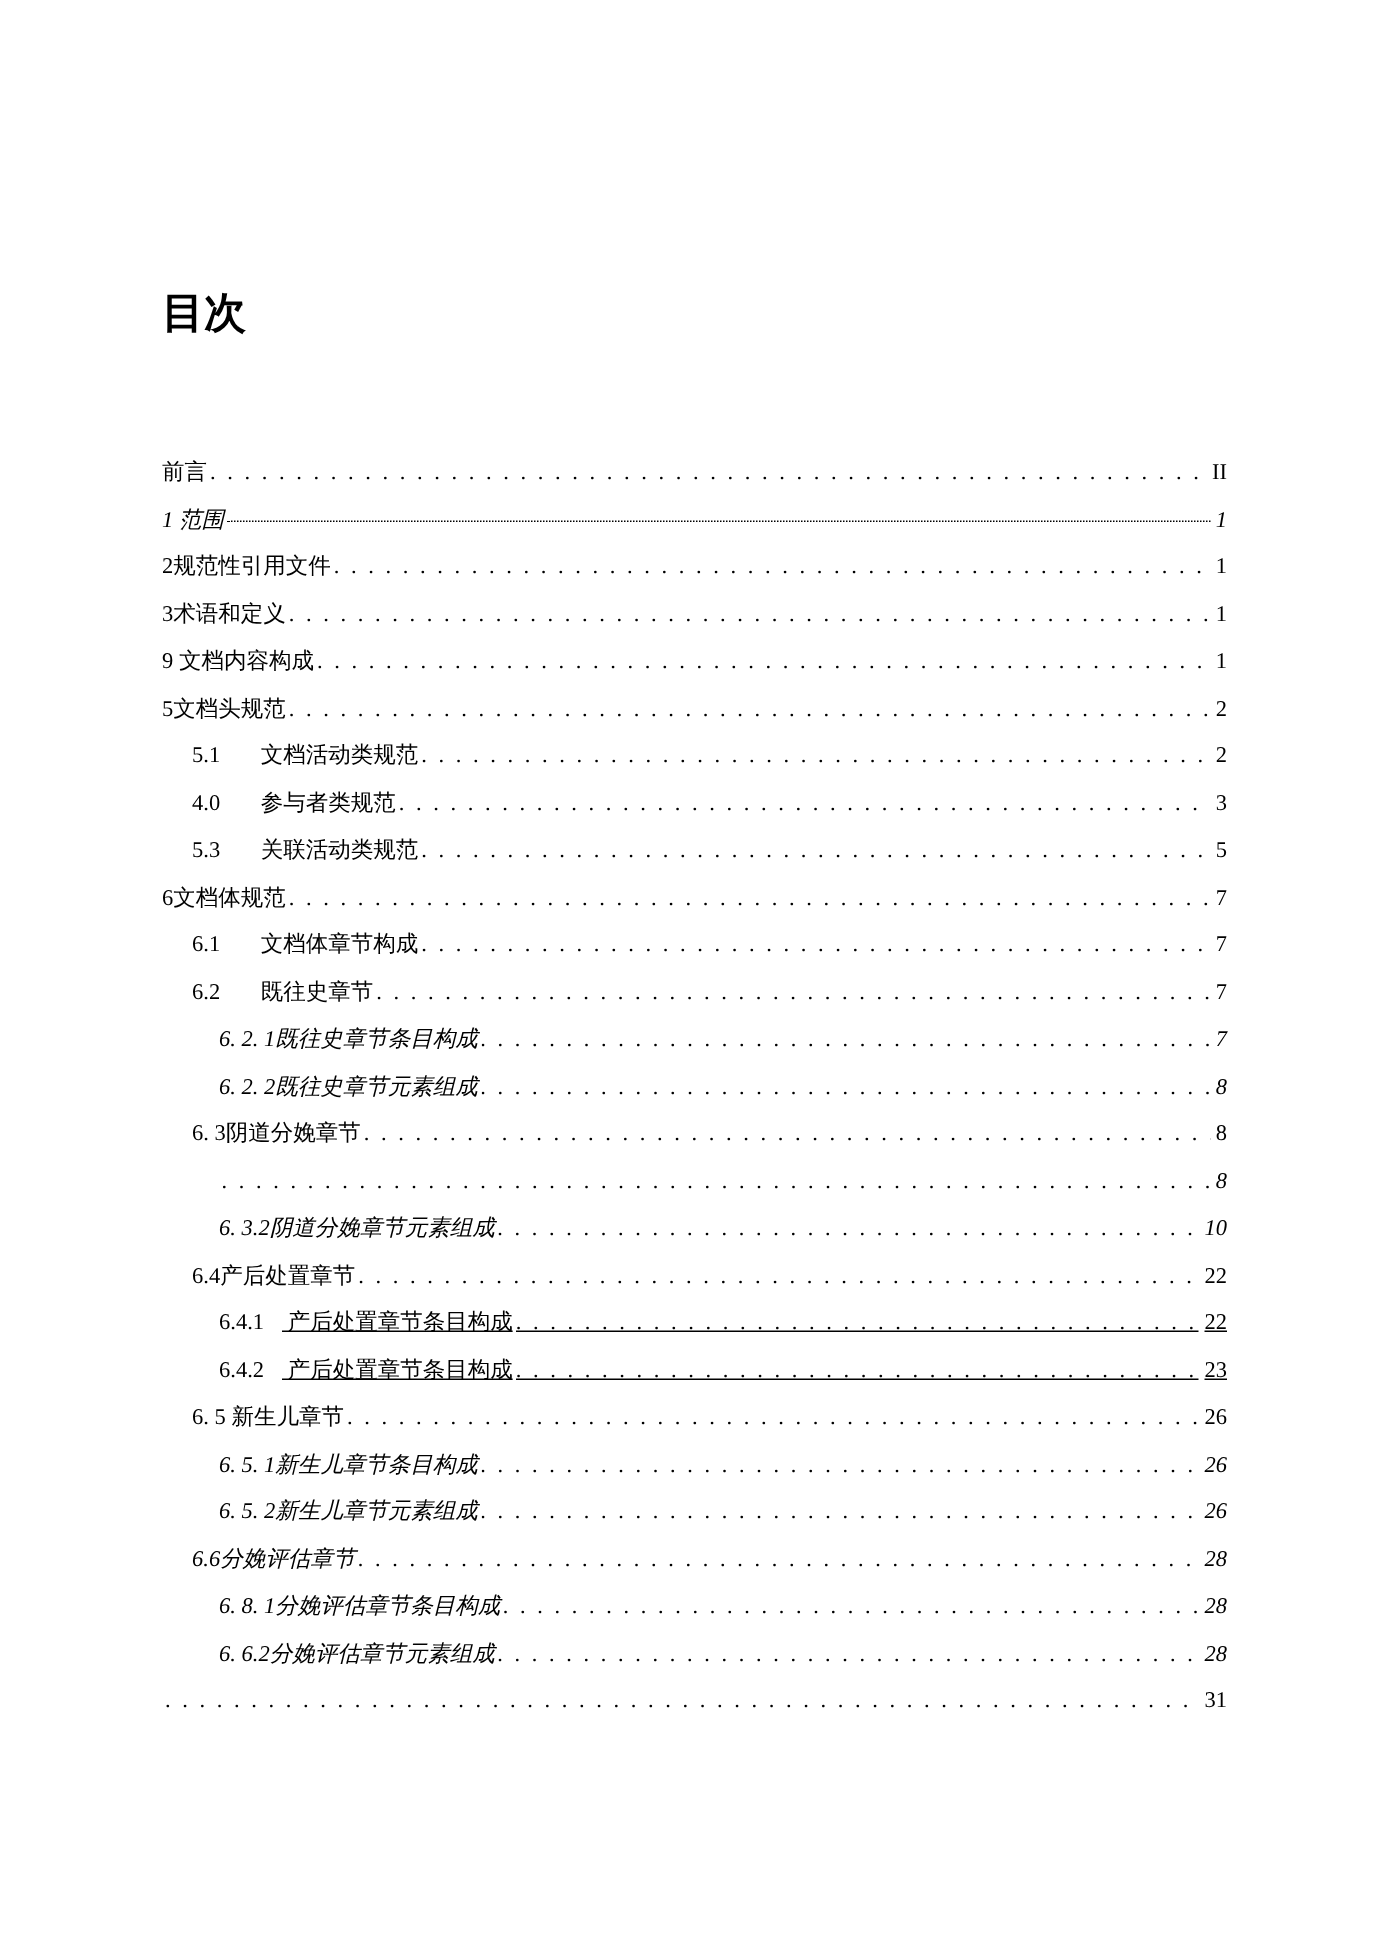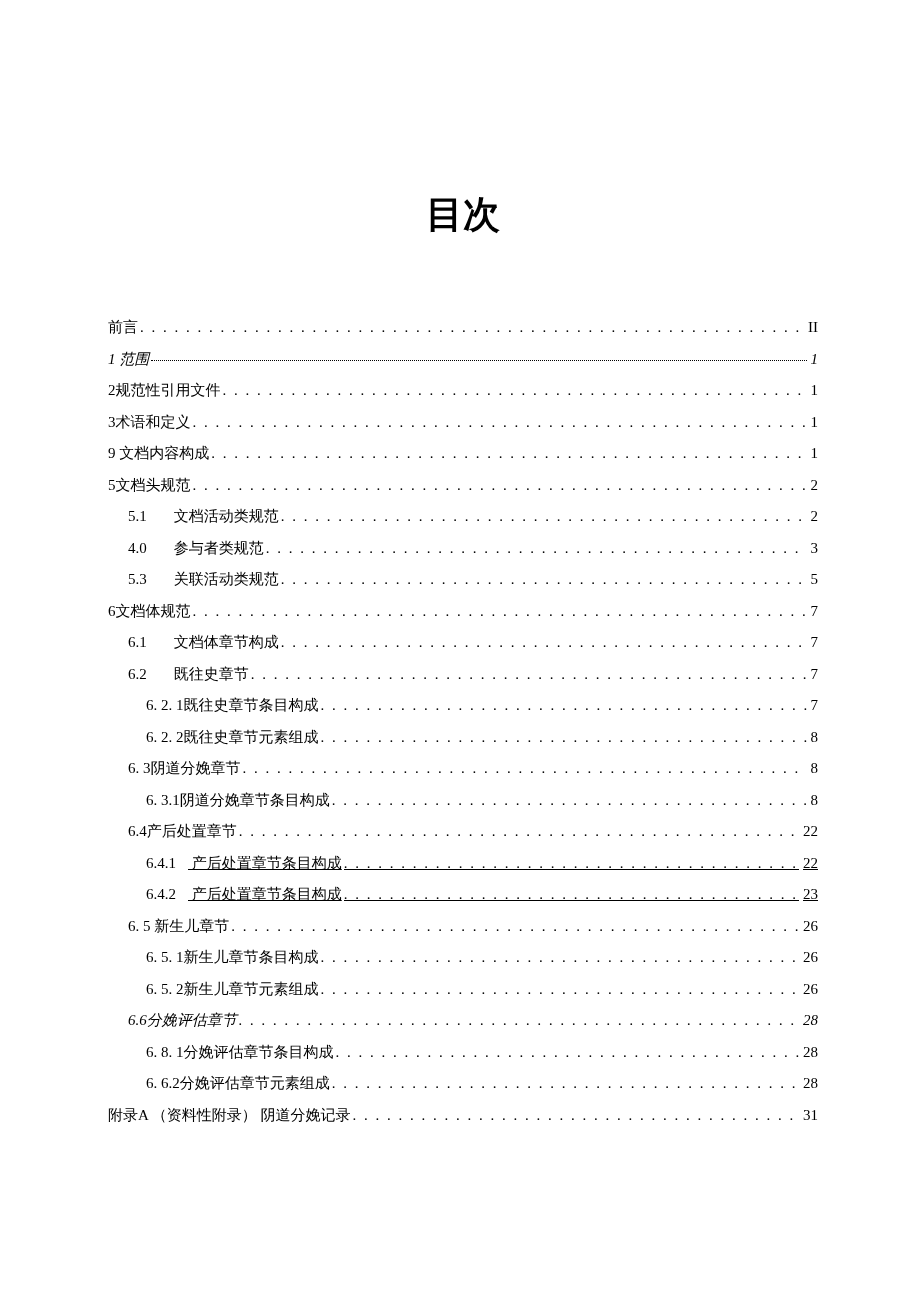--- a/index.html
+++ b/index.html
@@ -9,22 +9,21 @@
     }
     body {
       width: 920px;
       height: 1301px;
       background: #ffffff;
       font-family: "SimSun", "宋体", serif;
       color: #000000;
       padding: 190px 102px 0 108px;
     }
     .title {
-      text-align: center;
-      font-size: 37px;
+      font-size: 28px;
       font-weight: bold;
       margin-bottom: 72px;
       font-family: "SimHei", "黑体", sans-serif;
     }
     .toc-entry {
       display: flex;
       align-items: baseline;
       font-size: 15px;
       line-height: 2.1;
       white-space: nowrap;
@@ -48,21 +47,21 @@
       position: relative;
       top: -3px;
       margin: 0 2px;
     }
     .toc-entry .page {
       flex-shrink: 0;
       margin-left: 2px;
     }
     .level-0 { padding-left: 0; }
     .level-1 { padding-left: 20px; }
-    .level-2 { padding-left: 38px; }
+    .level-2 { padding-left: 38px; font-style: italic; }
     .level-3 { padding-left: 38px; text-decoration: underline; }
     .num-col { display: inline-block; min-width: 42px; }
     .italic { font-style: italic; }
   </style>
 </head>
 <body>
 
 <div class="title">目次</div>
 <div id="toc-container">
     <div class="toc-entry level-0">
@@ -134,23 +133,27 @@
       <span class="label">6. 2. 2既往史章节元素组成 </span>
       <span class="dots"></span>
       <span class="page">8</span>
     </div>
     <div class="toc-entry level-1">
       <span class="label">6. 3阴道分娩章节 </span>
       <span class="dots"></span>
       <span class="page">8</span>
     </div>
     <div class="toc-entry level-2">
-      <span class="label">6. 3.1阴道分娩章节条目构成 </span>
       <span class="dots"></span>
       <span class="page">8</span>
+    </div>
+    <div class="toc-entry level-2">
+      <span class="label">6. 3.2阴道分娩章节元素组成 </span>
+      <span class="dots"></span>
+      <span class="page"> 10</span>
     </div>
     <div class="toc-entry level-1">
       <span class="label">6.4产后处置章节 </span>
       <span class="dots"></span>
       <span class="page">22</span>
     </div>
     <div class="toc-entry level-3">
       <span class="label"><span class="num-col">6.4.1</span><span>  产后处置章节条目构成 </span></span>
       <span class="dots"></span>
       <span class="page"> 22</span>
@@ -184,17 +187,16 @@
       <span class="label">6. 8. 1分娩评估章节条目构成 </span>
       <span class="dots"></span>
       <span class="page"> 28</span>
     </div>
     <div class="toc-entry level-2">
       <span class="label">6. 6.2分娩评估章节元素组成 </span>
       <span class="dots"></span>
       <span class="page">28</span>
     </div>
     <div class="toc-entry level-0">
-      <span class="label">附录A （资料性附录）  阴道分娩记录 </span>
       <span class="dots"></span>
       <span class="page">31</span>
     </div>
   </div>
 
 </body></html>

